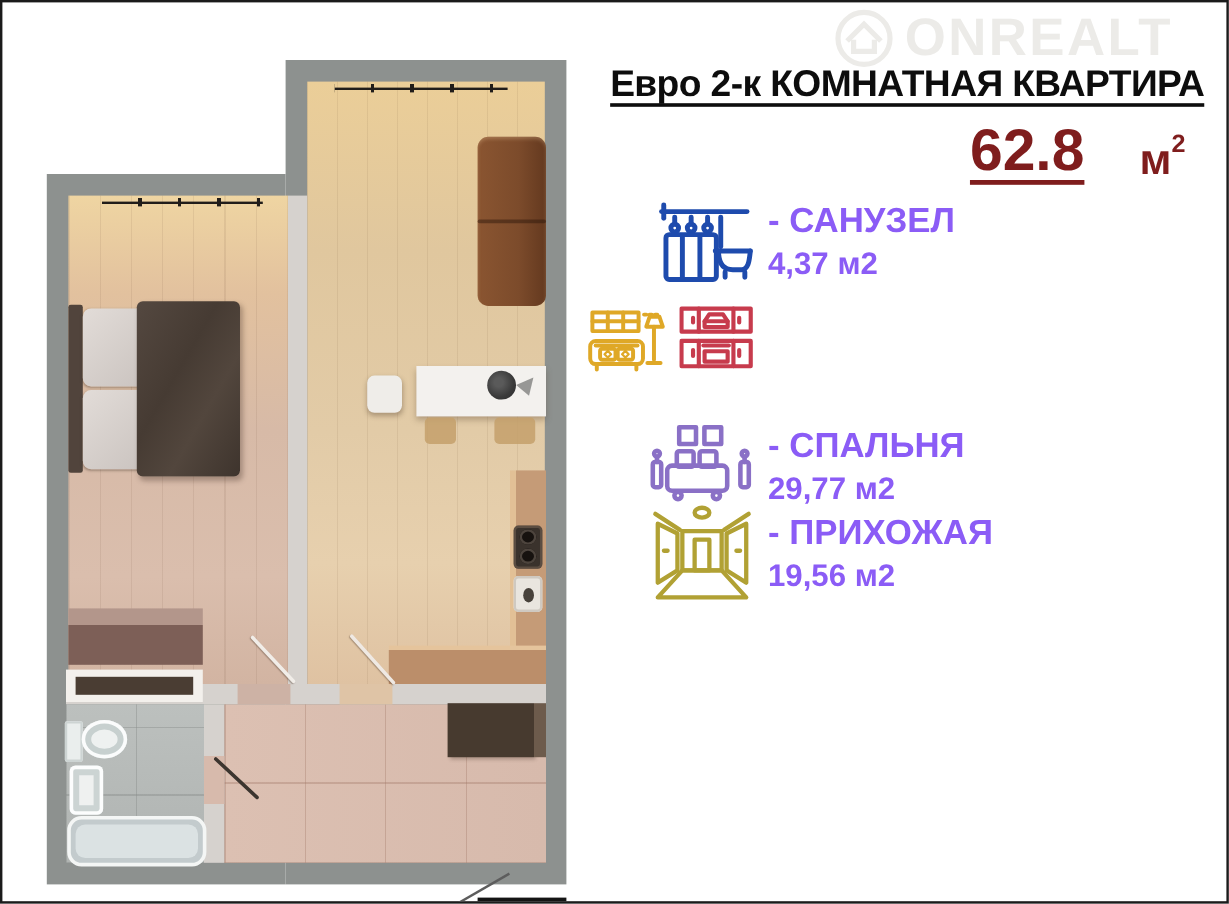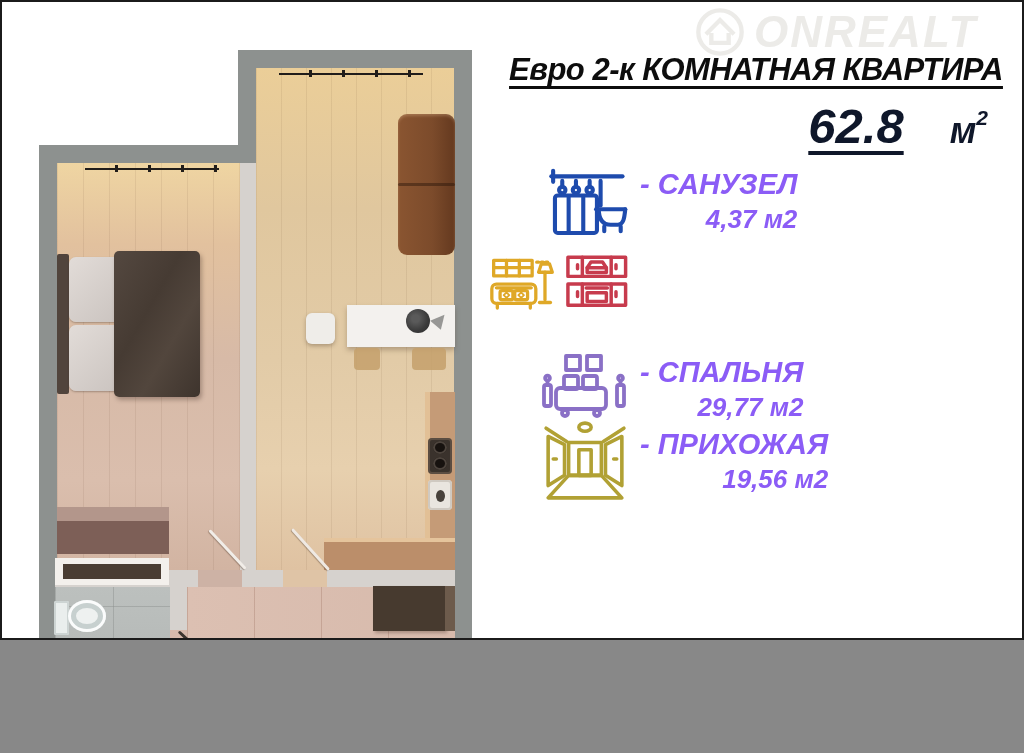--- a/index.html
+++ b/index.html
@@ -1,19 +1,19 @@
 <!DOCTYPE html>
 <html style="--wall-outer: #8d918f; --wall-inner: #d6d2ce; --floor-bedroom: #d7baa7; --floor-living: #e2cba7; --floor-hallway: #d7baac; --floor-bathroom: #b5b9b7; --sofa-brown: #7c4b2b; --counter-wood: #c59b77; --dark-furniture: #473a2f;"><head>
 <meta charset="utf-8">
 <style>
   * { margin:0; padding:0; box-sizing:border-box; }
   body { background:#888; font-family:"Liberation Sans", sans-serif; }
   .page{
-    position:relative; width:1024px; height:640px; background:#fff;
-    border:2px solid #1b1b1b; overflow:hidden; margin:0 auto;font-style:italic;
+    position:relative; width:1024px; height:753px; background:#fff;
+    border:2px solid #1b1b1b; overflow:hidden; margin:0 auto;
   }
   
   .watermark{ position:absolute; left:692px; top:4px; display:flex; align-items:center; gap:8px; z-index:1;}
   .watermark span{ font-size:44px; font-weight:800; letter-spacing:2px; color:#ecebe8; }
   
   .fp, .fp *{ position:absolute; }
   .wall{ background:var(--wall-outer,#8d918f); }
   .wall-right-block{ left:236px; top:48px; width:234px; height:687px; }
   .wall-left-block{ left:37px; top:143px; width:199px; height:592px; }
   .inner-wall{ background:var(--wall-inner,#d6d2ce); }
@@ -110,34 +110,34 @@
   .living-door-swing{ left:281px; top:546px; width:55px; background:#efe9e3; transform:rotate(48deg); box-shadow:0 1px 1px rgba(80,60,45,.4);}
   .bath-door-swing{ left:170px; top:645px; width:50px; background:#3c352f; transform:rotate(43deg);}
   .entrance-door-swing{ left:374px; top:738px; width:52px; height:2px; background:#5d5d5d; transform:rotate(-30deg);}
   .bottom-black-bar{ left:396px; top:746px; width:74px; height:7px; background:#141414; }
   
   .info-title{
     position:absolute; left:492px; top:50px; width:524px; text-align:center;
     font-size:31px; font-weight:bold; color:#0d0d0d; letter-spacing:-0.5px;
     text-decoration:underline; text-underline-offset:6px; text-decoration-thickness:3px;
   }
-  .area-line{ position:absolute; right:34px; top:100px; display:flex; align-items:center; gap:46px; color:#0f172a;}
+  .area-line{ position:absolute; right:34px; top:100px; display:flex; align-items:flex-end; gap:46px; color:#7f1d1d;}
   .area-value{ font-size:49px; font-weight:bold; line-height:1;
     text-decoration:underline; text-underline-offset:8px; text-decoration-thickness:4px;}
   .area-unit{ font-size:36px; font-weight:bold; line-height:1; padding-top:2px;}
   .area-unit sup{ font-size:21px; vertical-align:18px; }
   .legend-row{ position:absolute; left:488px; width:534px; display:flex; align-items:center; }
   .legend-row-1{ top:156px; height:86px; }
   .legend-row-2{ top:244px; height:80px; }
   .legend-row-3{ top:348px; height:78px; }
   .legend-row-4{ top:410px; height:98px; }
   .legend-icon{ width:150px; display:flex; justify-content:flex-end; align-items:center; gap:5px; padding-right:12px; flex:none;}
   .legend-text{ display:inline-block; color:#8b5cf6; }
   .legend-label{ font-size:29px; font-weight:bold; white-space:nowrap; }
-  .legend-area{ font-size:26px; font-weight:bold; text-align:right; margin-top:3px; }
+  .legend-area{ font-size:26px; font-weight:bold; text-align:left; margin-top:3px; }
 </style>
 </head>
 <body>
 
 <div class="page">
 
   <div class="watermark">
     <svg width="52" height="52" viewBox="0 0 48 48">
       <g fill="none" stroke="#ecebe8" stroke-width="4">
         <circle cx="24" cy="24" r="20"></circle>

